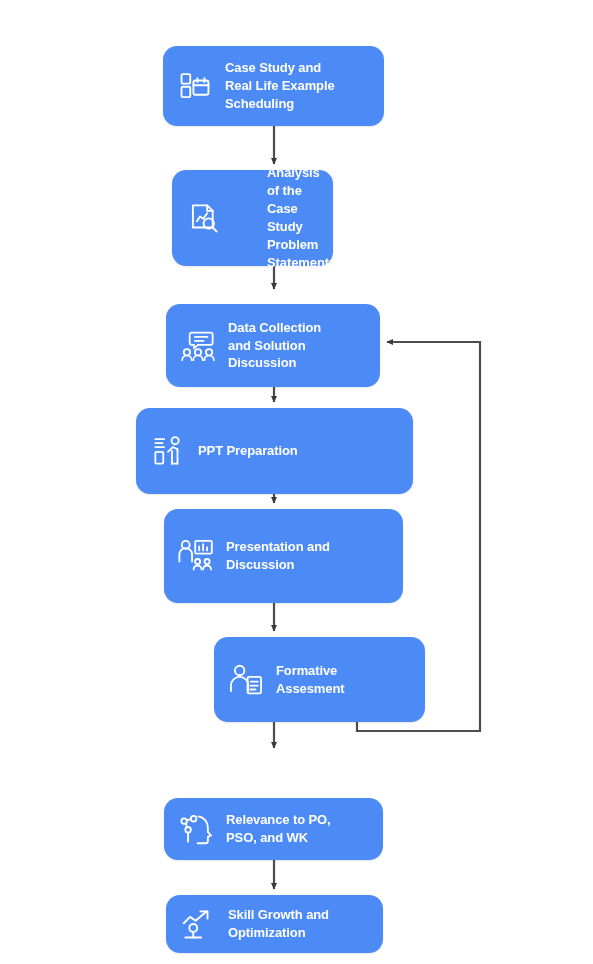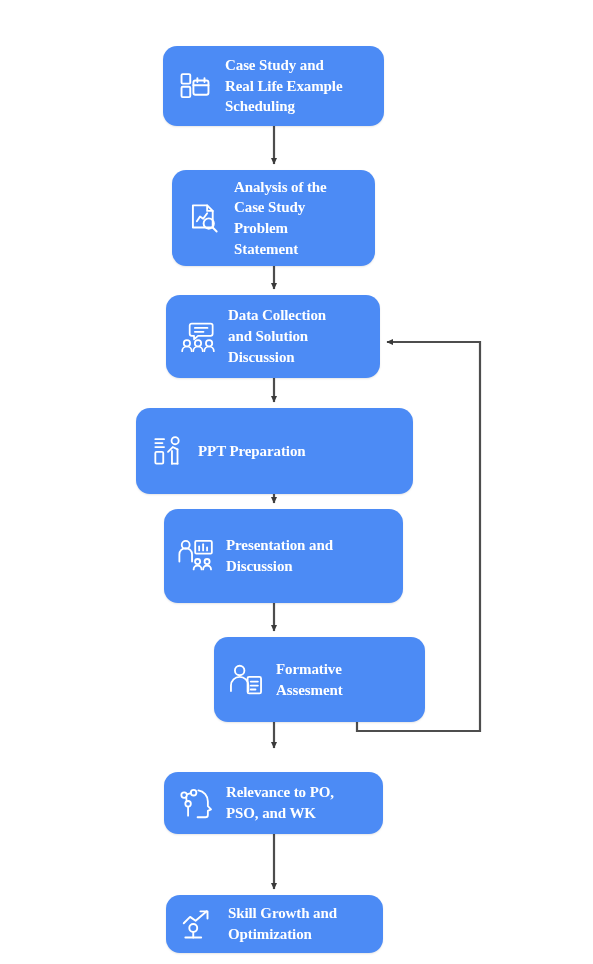--- a/index.html
+++ b/index.html
@@ -45,35 +45,35 @@
     align-items: center;
     justify-content: center;
   }
   .node-icon svg {
     display: block;
     width: 38px;
     height: 38px;
   }
   .node-label {
     color: #ffffff;
-    font-size: 15px;
+    font-size: 13px;
     font-weight: bold;
     line-height: 1.38;
     letter-spacing: -0.1px;
     white-space: pre-line;
-    font-family: Liberation Serif, serif;
+    font-family: Liberation Sans, sans-serif;
   }
   
   #node-0 { left: 163px; top: 46px;  width: 221px; height: 80px; }
-  #node-1 { left: 172px; top: 170px; width: 203px; height: 96px; }
-  #node-2 { left: 166px; top: 295px; width: 214px; height: 83px; }
+  #node-1 { left: 172px; top: 170px; width: 161px; height: 96px; gap: 33px; }
+  #node-2 { left: 166px; top: 304px; width: 214px; height: 83px; }
   #node-3 { left: 136px; top: 408px; width: 277px; height: 86px; }
   #node-4 { left: 164px; top: 509px; width: 239px; height: 94px; }
   #node-5 { left: 168px; top: 637px; width: 211px; height: 85px; margin-left: 46px; }
-  #node-6 { left: 164px; top: 772px; width: 219px; height: 62px; }
+  #node-6 { left: 164px; top: 798px; width: 219px; height: 62px; }
   #node-7 { left: 166px; top: 895px; width: 217px; height: 58px; }
 </style>
 </head>
 <body>
 
 <div id="canvas">
 
   <svg id="edges" viewBox="0 0 593 964" xmlns="http://www.w3.org/2000/svg">
     <defs>
       <marker id="arrowhead" markerWidth="8" markerHeight="8" refX="6.4" refY="3.2" orient="auto" markerUnits="userSpaceOnUse">

